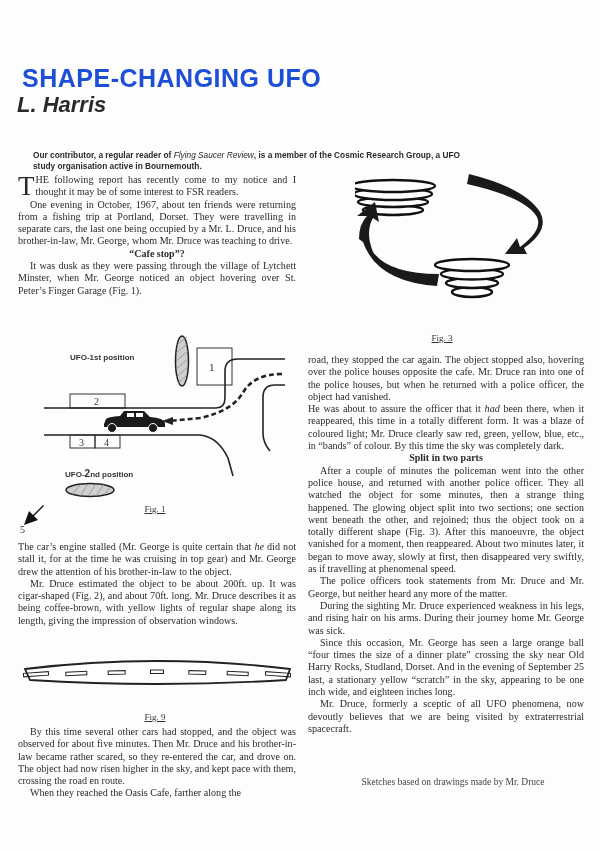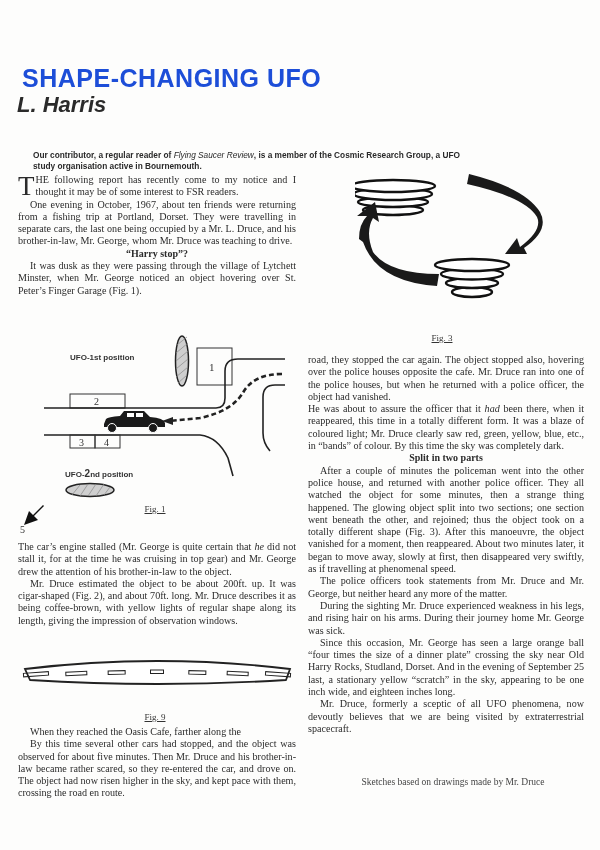--- a/index.html
+++ b/index.html
@@ -40,21 +40,21 @@
 
 <div class="page">
 
   <h1 class="title">SHAPE-CHANGING UFO</h1>
   <h2 class="author">L. Harris</h2>
   <p class="standfirst"><span>Our contributor, a regular reader of </span><em>Flying Saucer Review</em><span>, is a member of the Cosmic Research Group, a UFO study organisation active in Bournemouth.</span></p>
 
   <div class="col" style="left:18px; top:174px; width:278px;">
     <p class="noindent"><span class="dropcap">T</span><span>HE following report has recently come to my notice and I thought it may be of some interest to FSR readers.</span></p>
     <p>One evening in October, 1967, about ten friends were returning from a fishing trip at Portland, Dorset. They were travelling in separate cars, the last one being occupied by a Mr. L. Druce, and his brother-in-law, Mr. George, whom Mr. Druce was teaching to drive.</p>
-    <p class="subhead">“Harry stop”?</p>
+    <p class="subhead">“Cafe stop”?</p>
     <p>It was dusk as they were passing through the village of Lytchett Minster, when Mr. George noticed an object hovering over St. Peter’s Finger Garage (Fig. 1).</p>
   </div>
 
   <svg class="fig" style="left:20px; top:333px;" width="280" height="200" viewBox="0 0 280 200">
     <text class="diagram-label" x="50" y="27" font-size="8">UFO-1st position</text>
     <g>
       <ellipse cx="162" cy="28" rx="6.5" ry="25" fill="#cfcfcf" stroke="#222" stroke-width="1.5"></ellipse>
       <path d="M157,12 L167,4 M156,20 L168,10 M156,28 L168,18 M156,36 L168,26 M156,44 L168,34 M158,50 L167,42" stroke="#888" stroke-width="0.7"></path>
     </g>
     <g>
@@ -110,22 +110,22 @@
         <rect x="86.16666666666666" y="15.833333333333334" width="17" height="3.5" fill="none" stroke="#222" stroke-width="1" transform="rotate(-1.3333333333333335 94.66666666666666 17.833333333333336)"></rect>
         <rect x="128.5" y="15" width="13" height="3.5" fill="none" stroke="#222" stroke-width="1" transform="rotate(0 135 17)"></rect>
         <rect x="166.83333333333331" y="15.833333333333334" width="17" height="3.5" fill="none" stroke="#222" stroke-width="1" transform="rotate(1.333333333333333 175.33333333333331 17.833333333333336)"></rect>
         <rect x="205.16666666666669" y="16.666666666666668" width="21" height="3.5" fill="none" stroke="#222" stroke-width="1" transform="rotate(2.666666666666667 215.66666666666669 18.666666666666668)"></rect>
         <rect x="243.5" y="17.5" width="25" height="3.5" fill="none" stroke="#222" stroke-width="1" transform="rotate(4 256 19.5)"></rect>
       </g>
   </svg>
   <div class="caption" style="left:125px; top:712px; width:60px;">Fig. 9</div>
 
   <div class="col" style="left:18px; top:726px; width:278px;">
+    <p>By this time several other cars had stopped, and the object was observed for about five minutes. Then Mr. Druce and his brother-in-law became rather scared, so they re-entered the car, and drove on. The object had now risen higher in the sky, and kept pace with them, crossing the road en route.</p>
     <p>When they reached the Oasis Cafe, farther along the</p>
-    <p>By this time several other cars had stopped, and the object was observed for about five minutes. Then Mr. Druce and his brother-in-law became rather scared, so they re-entered the car, and drove on. The object had now risen higher in the sky, and kept pace with them, crossing the road en route.</p>
   </div>
 
   <svg class="fig" style="left:355px; top:172px;" width="200" height="140" viewBox="0 0 200 140">
     <g fill="#fff" stroke="#111" stroke-width="2.4">
       <ellipse cx="38" cy="38" rx="30" ry="5"></ellipse>
       <ellipse cx="38" cy="30" rx="35" ry="5"></ellipse>
       <ellipse cx="38" cy="22" rx="39" ry="6"></ellipse>
       <ellipse cx="38" cy="14" rx="42" ry="6"></ellipse>
     </g>
     <g fill="#fff" stroke="#111" stroke-width="2.4">

